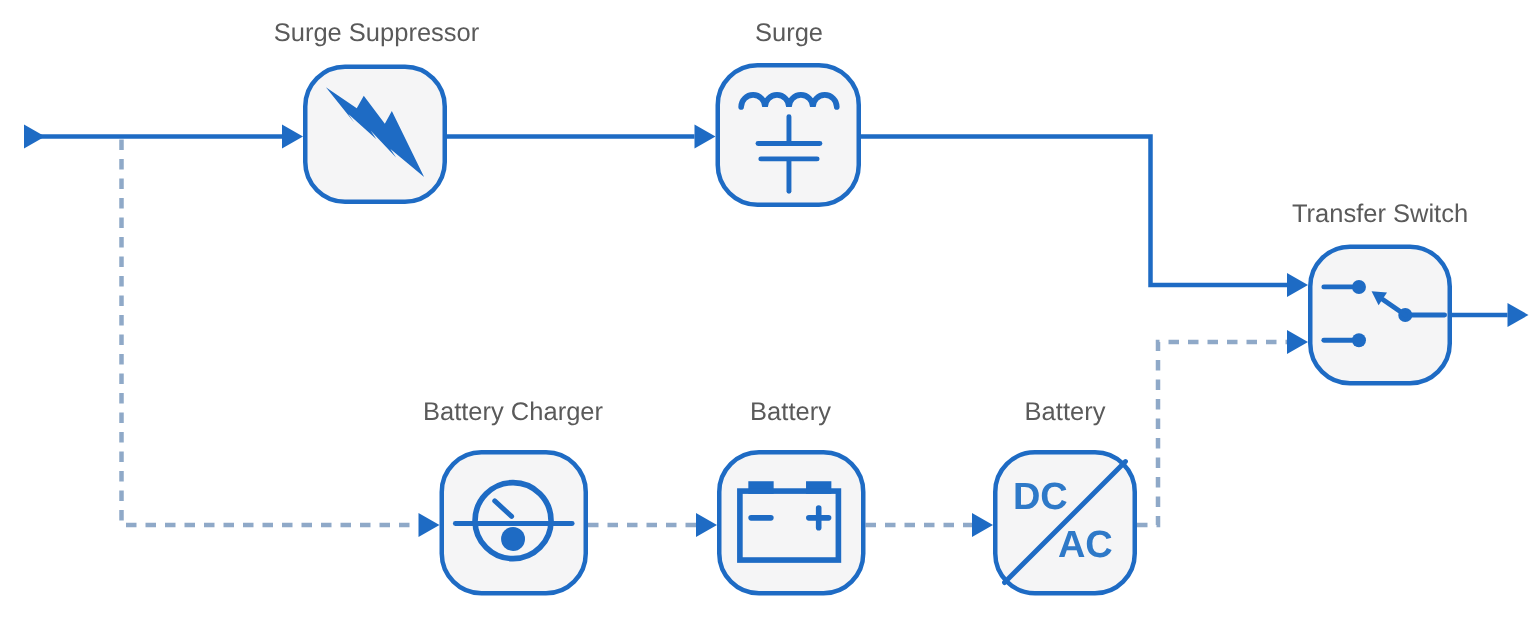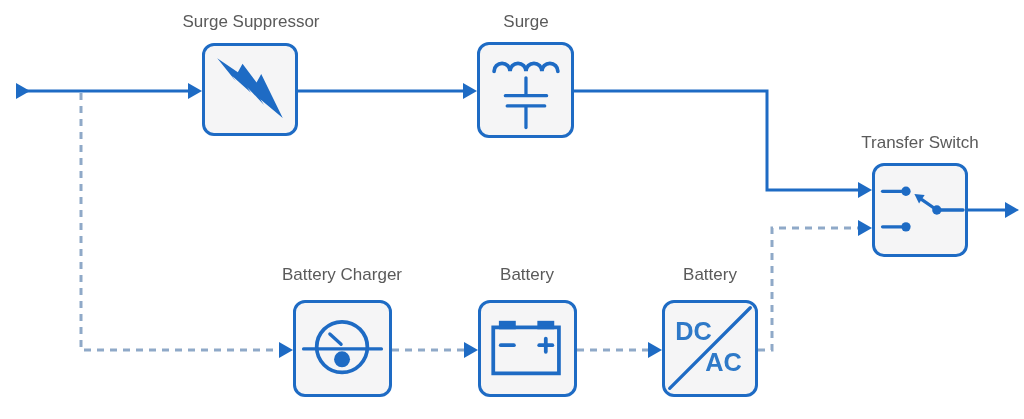--- a/index.html
+++ b/index.html
@@ -3,21 +3,21 @@
 <meta charset="utf-8">
 <style>
   html,body{margin:0;padding:0;background:#ffffff;}
   .stage{
     position:relative;width:1024px;height:419px;background:#ffffff;overflow:hidden;
     font-family:"Liberation Sans", sans-serif;
   }
   .wires{position:absolute;left:0;top:0;width:1024px;height:419px;}
   .node{
     position:absolute;box-sizing:border-box;
-    border:3px solid #1E6BC4;border-radius:12px;background:#F5F5F6;
+    border:3px solid #1E6BC4;border-radius:28px;background:#F5F5F6;
     display:flex;align-items:center;justify-content:center;
   }
   .node svg{display:block;}
   .lbl{
     position:absolute;transform:translateX(-50%);
     font-size:17px;line-height:20px;color:#5A5A5A;white-space:nowrap;
   }
   .solid-stroke{stroke:#1E6BC4;stroke-width:3;fill:none;}
   .dash-stroke{stroke:#8FA9C8;stroke-width:3;fill:none;stroke-dasharray:7 6;}
   .head{fill:#1E6BC4;stroke:none;}

